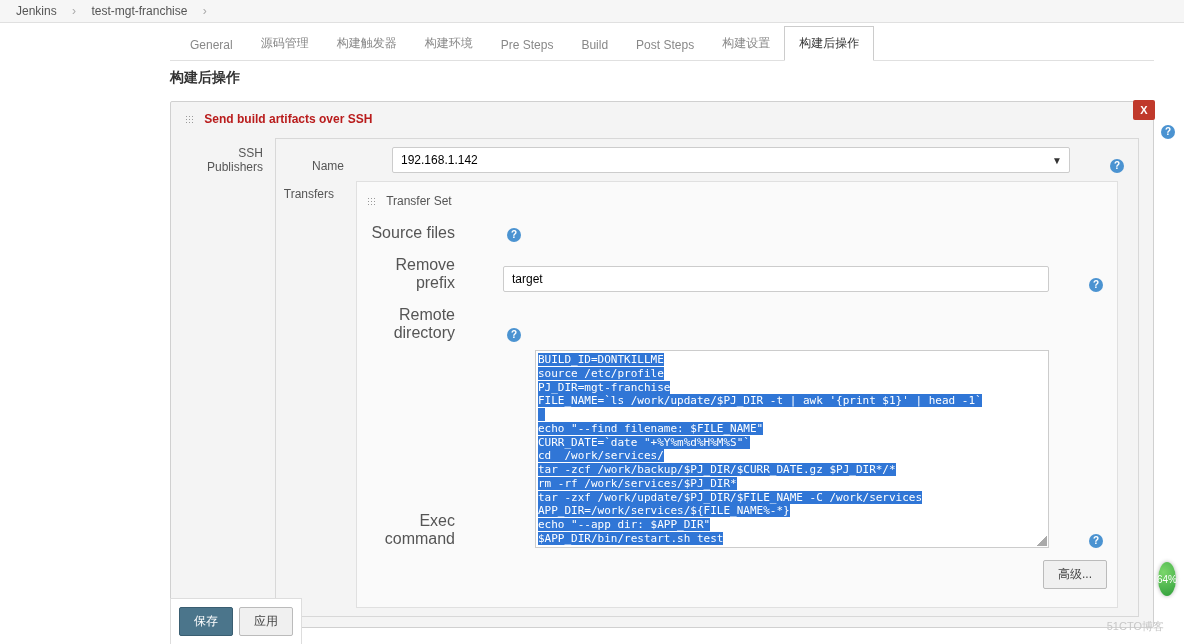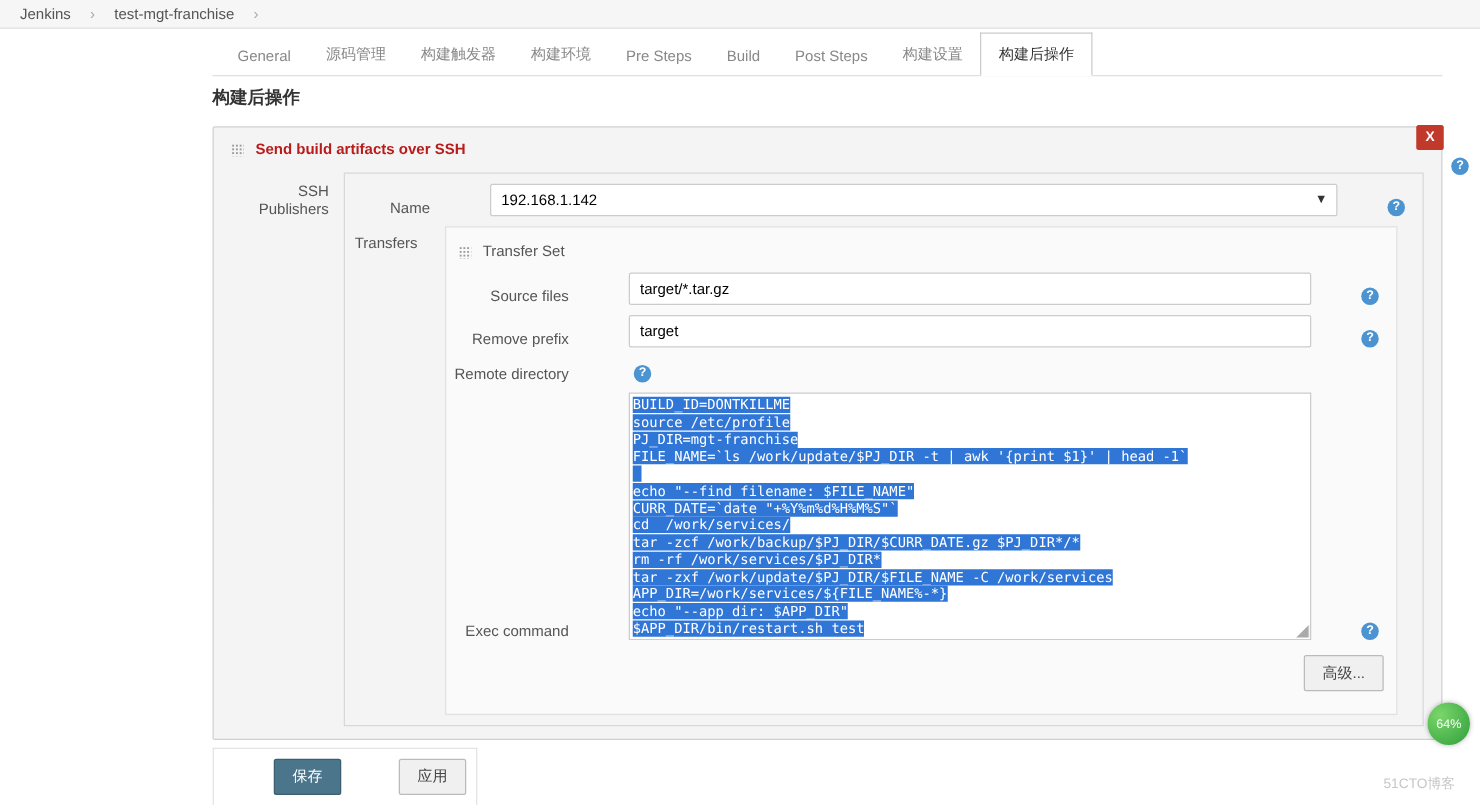--- a/index.html
+++ b/index.html
@@ -12,41 +12,41 @@
 .tab { display: inline-block; padding: 8px 14px; color: #888; font-size: 12px; cursor: pointer; }
 .tab.active { border: 1px solid #ccc; border-bottom: 1px solid #fff; background: #fff; color: #333; position: relative; top: 1px; }
 .section-title { font-weight: bold; font-size: 14px; padding: 8px 0 14px 0; }
 .panel { border: 1px solid #d0d0d0; background: #f4f4f4; border-radius: 2px; padding: 0; margin-bottom: 10px; position: relative; }
 .panel-header { padding: 10px 14px; font-size: 12px; font-weight: bold; color: #b91c1c; }
 .drag-handle { display: inline-block; width: 10px; height: 10px; margin-right: 6px; background-image: radial-gradient(#999 1px, transparent 1px); background-size: 3px 3px; vertical-align: middle; }
 .close-btn { position: absolute; top: -2px; right: -2px; width: 22px; height: 20px; background: #c0392b; color: #fff; text-align: center; line-height: 20px; font-size: 11px; font-weight: bold; border-radius: 2px; cursor: pointer; }
 .help-icon { display: inline-block; width: 14px; height: 14px; border-radius: 50%; background: #4b93d1; color: #fff; text-align: center; line-height: 14px; font-size: 10px; font-weight: bold; cursor: pointer; }
 .body-ind { padding: 0 14px 10px 14px; }
 .form-row { display: flex; align-items: flex-end; margin-bottom: 8px; gap: 36px; }
-.form-label-wide { width: 110px; text-align: right; padding-right: 12px; color: #555; padding-top: 6px; font-size: 12px;}
+.form-label-wide { width: 110px; text-align: right; padding-right: 12px; color: #555; padding-top: 6px; font-size: 16px;}
 .form-field { flex: 1; position: relative; }
 .sub-label { width: 70px; text-align: right; padding-right: 12px; padding-top: 6px; color: #555; font-size: 12px;}
 input[type=text], select, textarea { width: 100%; padding: 5px 8px; border: 1px solid #ccc; border-radius: 2px; font-size: 12px; background: #fff; font-family: inherit; }
 select { appearance: none; background: #fff; }
 .select-wrap { position: relative; }
 .select-arrow { position: absolute; right: 8px; top: 50%; transform: translateY(-50%); font-size: 10px; color: #333; pointer-events: none; }
 .help-col { width: 22px; display:flex; justify-content:center; padding-top:6px; }
-.btn { display: inline-block; padding: 5px 14px; border: 1px solid #bbb; background: #f0f0f0; color: #444; font-size: 12px; cursor: pointer; border-radius: 2px; margin-left: 40px; }
+.btn { display: inline-block; padding: 5px 14px; border: 1px solid #bbb; background: #f0f0f0; color: #444; font-size: 12px; cursor: pointer; border-radius: 2px; }
 .btn-right { float: right; margin: 4px 0 8px 0; }
 .btn.primary { background: #4b758b; color: #fff; border-color: #3a5e71; }
 .inner-panel { background: #f4f4f4; border: 1px solid #d8d8d8; padding: 8px 0 8px 0; margin-top:2px; }
 .inner-panel .panel-header { padding: 4px 10px 10px 10px; font-weight: normal; color: #555; }
 .transfer-set { background: #fafafa; border: 1px solid #e0e0e0; padding: 10px 10px 10px 0; margin: 0 10px;}
 .transfer-set .panel-header { font-weight: normal; padding: 2px 0 10px 10px; color: #555;}
-.exec-box { background: #fff; border: 1px solid #ccc; padding: 2px; font-family: monospace; font-size: 11px; line-height: 1.25; height: 198px; overflow: auto; white-space: pre; }
+.exec-box { background: #fff; border: 1px solid #ccc; padding: 2px; font-family: monospace; font-size: 11px; line-height: 1.25; height: 198px; overflow: auto; white-space: pre; margin-left: 32px; }
 .exec-box span.hl { background: #3076d6; color: #fff; display:inline; }
 .hint { font-size: 12px; color: #555; padding: 10px 0 6px 0; }
 .hint a { color: #3b6ea5; text-decoration: underline; }
 .footer-btns { position: fixed; bottom: 0; left: 170px; background: #fff; padding: 8px; border: 1px solid #ddd; border-bottom: none; display:flex; gap:6px; }
-.badge-green { position: fixed; right: 8px; bottom: 48px; width: 34px; height: 34px; border-radius: 50%; background: radial-gradient(circle at 30% 30%, #7ad66b, #2f9e3a); color:#fff; font-size:10px; display:flex; align-items:center; justify-content:center; box-shadow: 0 0 4px rgba(0,0,0,.3);}
+.badge-green { position: fixed; right: 8px; bottom: 48px; width: 18px; height: 34px; border-radius: 50%; background: radial-gradient(circle at 30% 30%, #7ad66b, #2f9e3a); color:#fff; font-size:10px; display:flex; align-items:center; justify-content:center; box-shadow: 0 0 4px rgba(0,0,0,.3);}
 .resize-grip { position:absolute; bottom:2px; right:2px; width:10px; height:10px; background: linear-gradient(135deg, transparent 50%, #aaa 50%); }
 .clearfix::after { content:""; display:block; clear:both; }
 .panel-outer-row { display:flex; }
 .panel-left-label { width: 90px; text-align: right; padding: 10px 12px 0 0; color: #555; font-size: 12px;}
 .panel-right { flex: 1; }
 .top-help { position:absolute; right: -22px; top: 22px; }
 .watermark { position: fixed; right: 20px; bottom: 10px; color: #c7c7c7; font-size: 11px; }
 </style>
 </head>
 <body>
@@ -106,21 +106,20 @@
               <div class="panel-right" style="padding-right:10px;">
 
                 <div class="transfer-set">
                   <div class="panel-header">
                     <span class="drag-handle"></span>
                     <span>Transfer Set</span>
                   </div>
 
                   <div class="form-row">
                     <div class="form-label-wide">Source files</div>
-                    <div class="form-field"><input type="text" value="target/*.tar.gz" style=""></div>
                     <div class="help-col">
                         <span class="help-icon">?</span>
                       </div>
                   </div>
 
                   <div class="form-row">
                     <div class="form-label-wide">Remove prefix</div>
                     <div class="form-field"><input type="text" value="target" style=""></div>
                     <div class="help-col">
                         <span class="help-icon">?</span>

